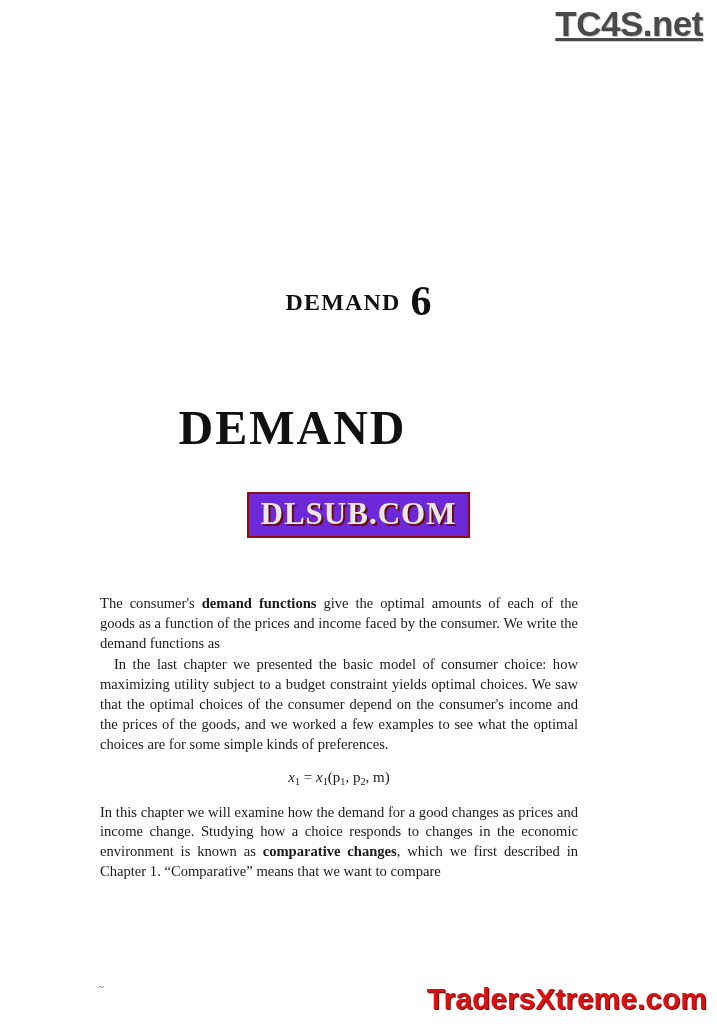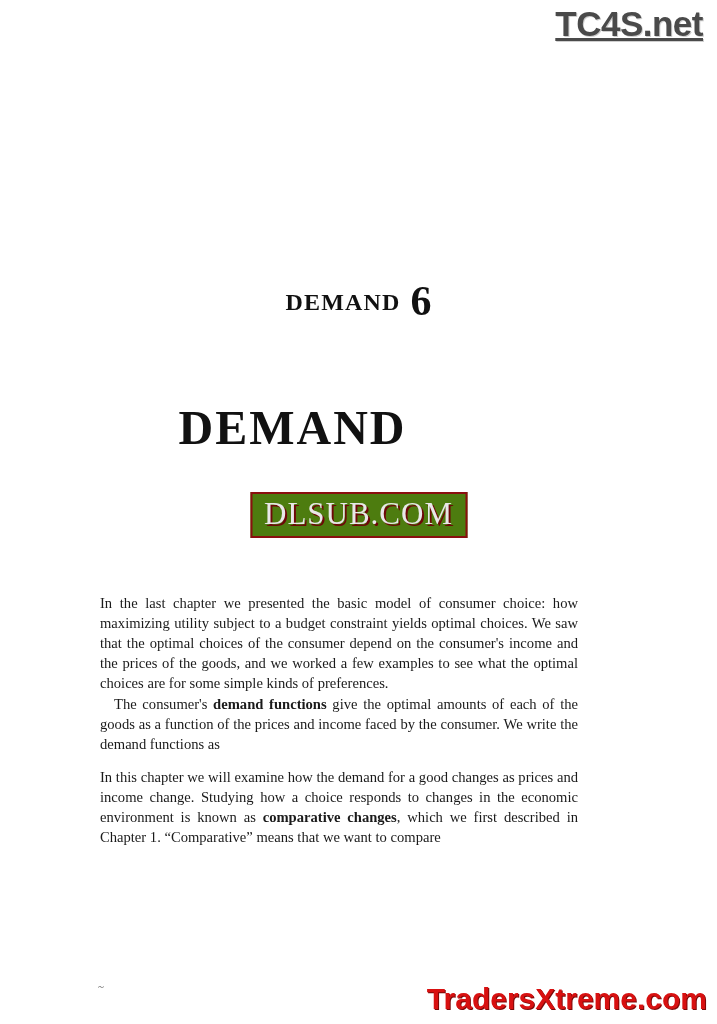--- a/index.html
+++ b/index.html
@@ -40,25 +40,25 @@
     color: #d81111;
     text-shadow: 1px 1px 0 #7a0707;
     white-space: nowrap;
   }
   .wm-mid {
     position: absolute;
     top: 492px;
     left: 50%;
     transform: translateX(-50%);
     font-family: "Liberation Serif", serif;
-    font-weight: normal;
+    font-weight: bold;
     font-size: 31px;
     letter-spacing: 1px;
     color: #e8e8e8;
-    background: #4d7c0f;
+    background: #6d28d9;
     border: 2px solid #8a0f0f;
     padding: 2px 12px 4px 12px;
     text-shadow: 2px 2px 0 #6d0808;
     white-space: nowrap;
   }
 
   
   .chapter-line {
     position: absolute;
     top: 272px;
@@ -153,25 +153,30 @@
 <div class="chapter-line">
   <span class="chapter-word">DEMAND</span><span class="chapter-num">6</span>
 </div>
 
 <div class="chapter-title">DEMAND</div>
 
 <div class="wm-mid">DLSUB.COM</div>
 
 <div class="body-col">
 
+  <p class="para"><span>The consumer's </span><b>demand functions</b><span> give the optimal amounts of each of the goods as a function of the prices and income faced by the consumer. We write the demand functions as</span></p>
+
   <p class="para">In the last chapter we presented the basic model of consumer choice: how maximizing utility subject to a budget constraint yields optimal choices. We saw that the optimal choices of the consumer depend on the consumer's income and the prices of the goods, and we worked a few examples to see what the optimal choices are for some simple kinds of preferences.</p>
 
-  <p class="para"><span>The consumer's </span><b>demand functions</b><span> give the optimal amounts of each of the goods as a function of the prices and income faced by the consumer. We write the demand functions as</span></p>
-
   <div class="equations">
+    <div class="eq">
+      <i>x</i><sub>1</sub>
+      <span>=</span>
+      <i>x</i><sub>1</sub><span>(p</span><sub>1</sub><span>, p</span><sub>2</sub><span>, m)</span>
+    </div>
   </div>
 
 
   <p class="para"><span>In this chapter we will examine how the demand for a good changes as prices and income change. Studying how a choice responds to changes in the economic environment is known as </span><b>comparative changes</b><span>, which we first described in Chapter 1. “Comparative” means that we want to compare</span></p>
 
 </div>
 
 <div class="page-mark">~</div>
 
 <div class="wm-bottom">TradersXtreme.com</div>

